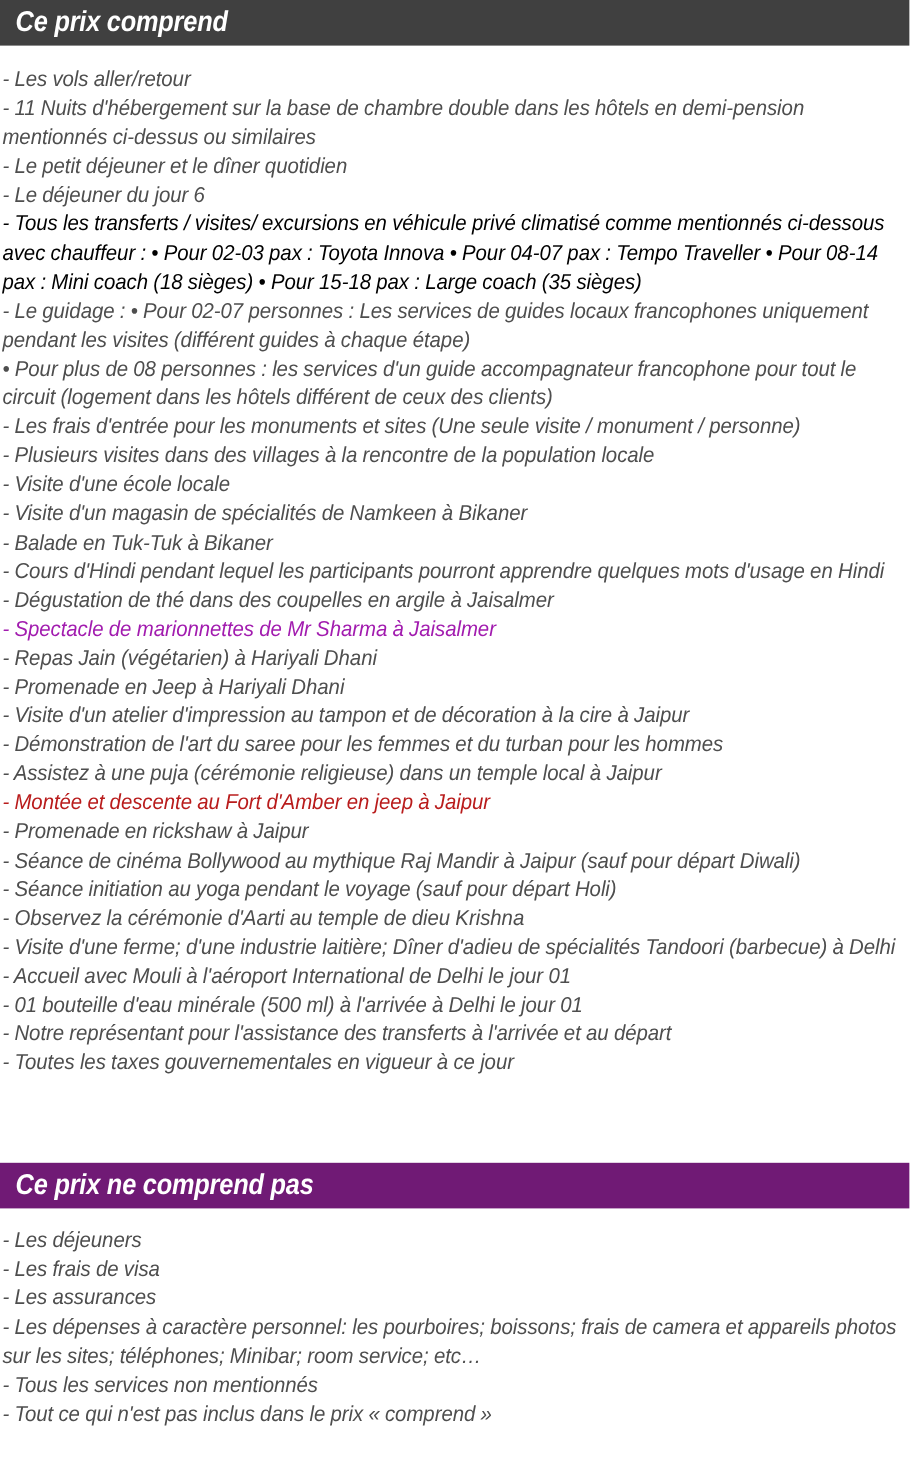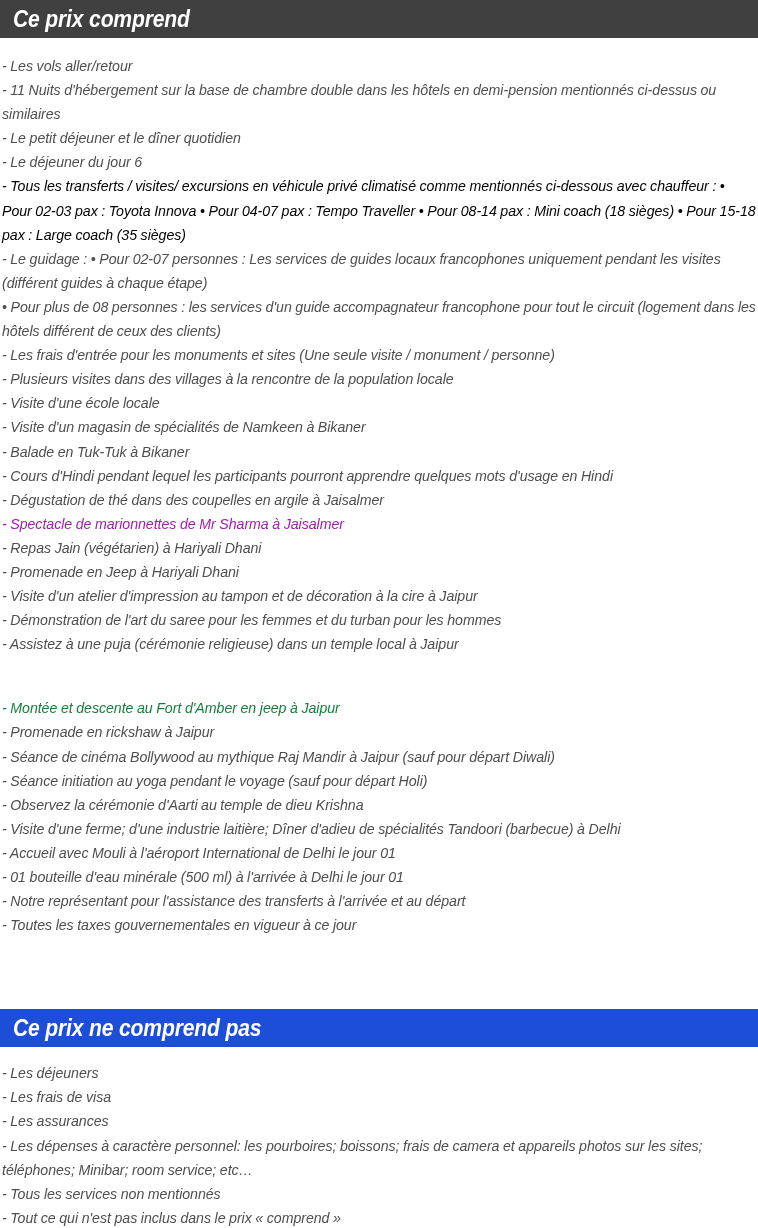--- a/index.html
+++ b/index.html
@@ -49,21 +49,21 @@
   }
   .section-body.first-body {
     padding-top: 16px;
   }
   .section-body.second-body {
     padding-top: 14px;
   }
   .list-item {
     color: #4e4e4e;
     font-style: italic;
-    font-size: 15px;
+    font-size: 18px;
     line-height: 24.1px;
     letter-spacing: -0.05px;
     text-align: left;
     margin: 0;
     padding: 0;
     word-spacing: -0.3px;
   }
   .list-item .txt {
     display: inline-block;
     transform: scaleX(0.945);
@@ -103,35 +103,35 @@
     <div class="list-item" style="color: rgb(78, 78, 78);"><span class="txt">- Visite d'un magasin de spécialités de Namkeen à Bikaner</span></div>
     <div class="list-item" style="color: rgb(78, 78, 78);"><span class="txt">- Balade en Tuk-Tuk à Bikaner</span></div>
     <div class="list-item" style="color: rgb(78, 78, 78);"><span class="txt">- Cours d'Hindi pendant lequel les participants pourront apprendre quelques mots d'usage en Hindi</span></div>
     <div class="list-item" style="color: rgb(78, 78, 78);"><span class="txt">- Dégustation de thé dans des coupelles en argile à Jaisalmer</span></div>
     <div class="list-item" style="color: #a21caf;"><span class="txt">- Spectacle de marionnettes de Mr Sharma à Jaisalmer</span></div>
     <div class="list-item" style="color: rgb(78, 78, 78);"><span class="txt">- Repas Jain (végétarien) à Hariyali Dhani</span></div>
     <div class="list-item" style="color: rgb(78, 78, 78);"><span class="txt">- Promenade en Jeep à Hariyali Dhani</span></div>
     <div class="list-item" style="color: rgb(78, 78, 78);"><span class="txt">- Visite d'un atelier d'impression au tampon et de décoration à la cire à Jaipur</span></div>
     <div class="list-item" style="color: rgb(78, 78, 78);"><span class="txt">- Démonstration de l'art du saree pour les femmes et du turban pour les hommes</span></div>
     <div class="list-item" style="color: rgb(78, 78, 78);"><span class="txt">- Assistez à une puja (cérémonie religieuse) dans un temple local à Jaipur</span></div>
-    <div class="list-item" style="color: #15803d; margin-top: 40px;"><span class="txt">- Montée et descente au Fort d'Amber en jeep à Jaipur</span></div>
+    <div class="list-item" style="color: #b91c1c;"><span class="txt">- Montée et descente au Fort d'Amber en jeep à Jaipur</span></div>
     <div class="list-item" style="color: rgb(78, 78, 78);"><span class="txt">- Promenade en rickshaw à Jaipur</span></div>
     <div class="list-item" style="color: rgb(78, 78, 78);"><span class="txt">- Séance de cinéma Bollywood au mythique Raj Mandir à Jaipur (sauf pour départ Diwali)</span></div>
     <div class="list-item" style="color: rgb(78, 78, 78);"><span class="txt">- Séance initiation au yoga pendant le voyage (sauf pour départ Holi)</span></div>
     <div class="list-item" style="color: rgb(78, 78, 78);"><span class="txt">- Observez la cérémonie d'Aarti au temple de dieu Krishna</span></div>
     <div class="list-item" style="color: rgb(78, 78, 78);"><span class="txt">- Visite d'une ferme; d'une industrie laitière; Dîner d'adieu de spécialités Tandoori (barbecue) à Delhi</span></div>
     <div class="list-item" style="color: rgb(78, 78, 78);"><span class="txt">- Accueil avec Mouli à l'aéroport International de Delhi le jour 01</span></div>
     <div class="list-item" style="color: rgb(78, 78, 78);"><span class="txt">- 01 bouteille d'eau minérale (500 ml) à l'arrivée à Delhi le jour 01</span></div>
     <div class="list-item" style="color: rgb(78, 78, 78);"><span class="txt">- Notre représentant pour l'assistance des transferts à l'arrivée et au départ</span></div>
     <div class="list-item" style="color: rgb(78, 78, 78);"><span class="txt">- Toutes les taxes gouvernementales en vigueur à ce jour</span></div>
   </div>
 
   <div class="section-gap"></div>
 
-  <div class="section-banner" style="background: #1d4ed8; color: rgb(255, 255, 255);">
+  <div class="section-banner" style="background: #701a75; color: rgb(255, 255, 255);">
     <span class="banner-text">Ce prix ne comprend pas</span>
   </div>
 
   <div class="section-body second-body">
     <div class="list-item" style="color: rgb(78, 78, 78);"><span class="txt">- Les déjeuners</span></div>
     <div class="list-item" style="color: rgb(78, 78, 78);"><span class="txt">- Les frais de visa</span></div>
     <div class="list-item" style="color: rgb(78, 78, 78);"><span class="txt">- Les assurances</span></div>
     <div class="list-item" style="color: rgb(78, 78, 78);"><span class="txt">- Les dépenses à caractère personnel: les pourboires; boissons; frais de camera et appareils photos sur les sites; téléphones; Minibar; room service; etc…</span></div>
     <div class="list-item" style="color: rgb(78, 78, 78);"><span class="txt">- Tous les services non mentionnés</span></div>
     <div class="list-item" style="color: rgb(78, 78, 78);"><span class="txt">- Tout ce qui n'est pas inclus dans le prix « comprend »</span></div>

